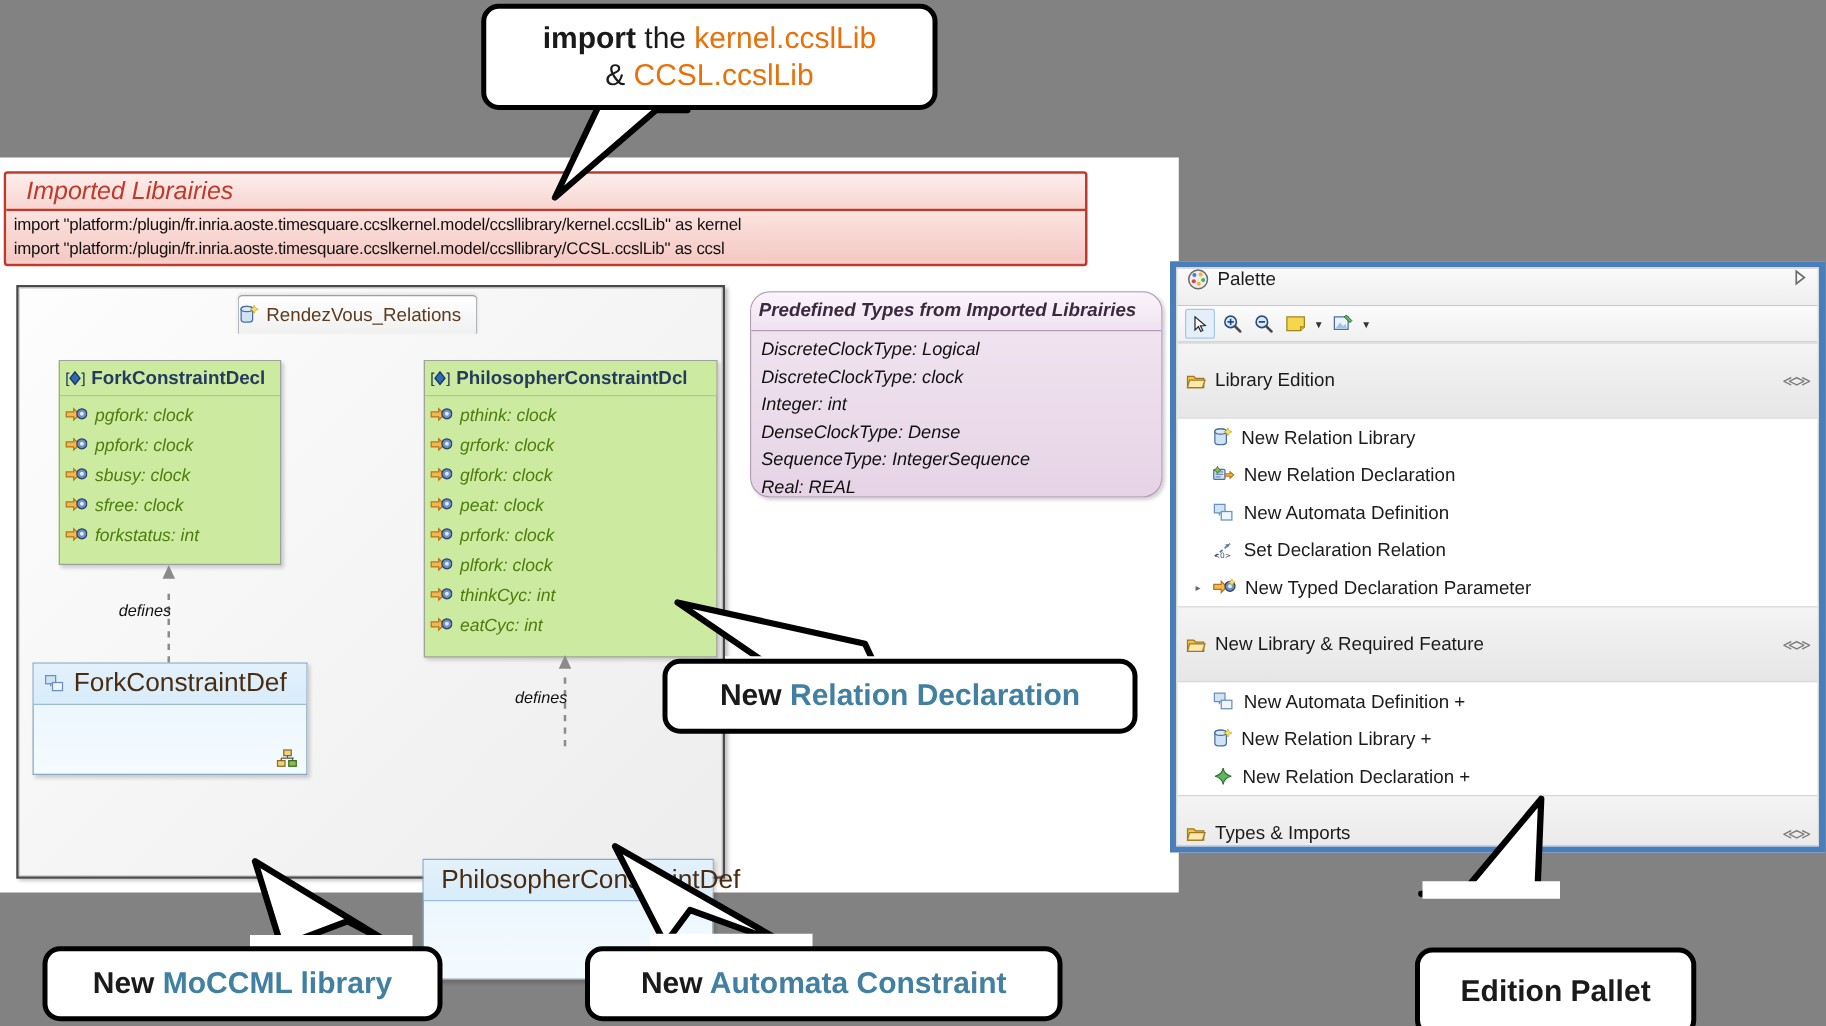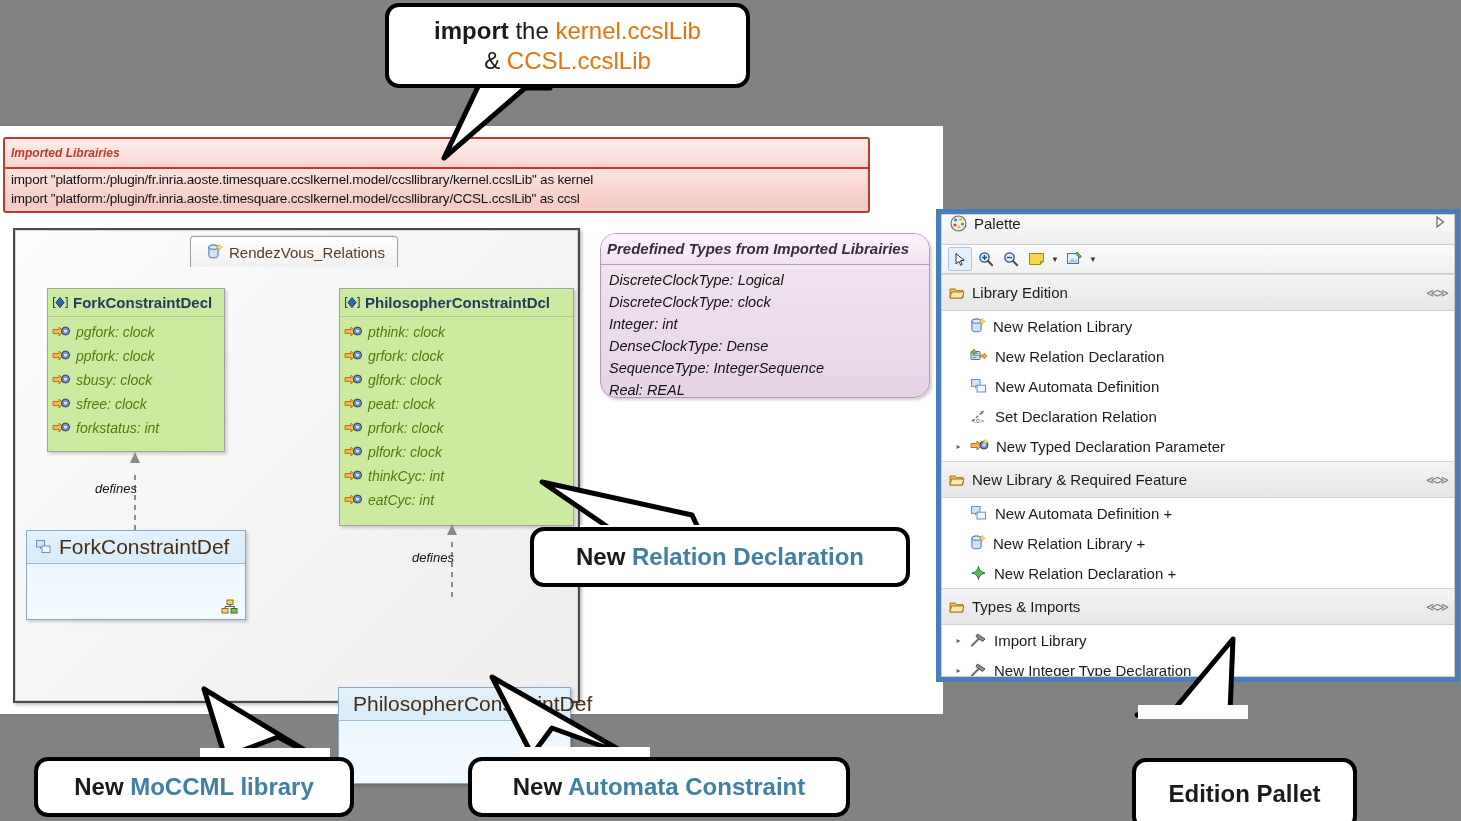--- a/index.html
+++ b/index.html
@@ -14,38 +14,38 @@
 
   
   #left-white{left:0;top:126px;width:943px;height:588px;background:#ffffff;}
   #right-white{left:939px;top:212px;width:518px;height:466px;background:#ffffff;}
 
   
   #imported-box{left:3px;top:137px;width:867px;height:76px;
      border:2px solid #C0392B;border-radius:3px;
      background:linear-gradient(to bottom,#fbe6e4,#f6cfcb);
      box-sizing:border-box;overflow:hidden;}
-  #imported-header{height:28px;line-height:28px;padding:0 6px;
-     font-style:italic;font-weight:bold;font-size:12px;color:#C0392B;
+  #imported-header{height:28px;line-height:28px;padding:0 16px;
+     font-style:italic;font-weight:normal;font-size:20px;color:#C0392B;
      border-bottom:2px solid #C0392B;
      background:linear-gradient(to bottom,#fdeeec,#f7d5d1);}
   #imported-body{padding:1px 6px 0 6px;background:linear-gradient(to bottom,#fbe3e0,#f5c9c4);}
   #imported-body div{font-size:13.5px;color:#111;line-height:19px;white-space:nowrap;letter-spacing:-0.2px;}
 
   
   #editor{left:13px;top:228px;width:567px;height:475px;
      background:linear-gradient(135deg,#fdfdfd,#ededed);
      border:2px solid #4a4a4a;box-sizing:border-box;
      box-shadow:2px 2px 3px rgba(0,0,0,.25);}
   
   #editor-inner{position:absolute;left:0;top:0;right:0;bottom:0;
      border:1px solid #d4d4d4;box-sizing:border-box;}
 
   
-  #diagram-tab{left:190px;top:236px;height:30px;padding:0 12px 0 16px;
+  #diagram-tab{left:190px;top:236px;height:30px;padding:0 12px 0 0;
      display:flex;align-items:center;gap:6px;
      background:linear-gradient(to bottom,#ffffff,#f0f0f0);
      border:1px solid #9aa0a6;border-bottom:none;
      border-radius:4px 4px 0 0;
      box-shadow:0 -1px 2px rgba(0,0,0,.08);}
   #diagram-tab .ttl{font-size:15px;color:#5B3A1E;font-weight:400;}
 
   
   .clsbox{border:1px solid #9ea39b;box-sizing:border-box;box-shadow:2px 2px 3px rgba(0,0,0,.18);}
   .cls-green{background:#CDEBA0;}
@@ -91,21 +91,21 @@
      border-bottom:1px solid #c9c9c9;}
   #palette-title .ptxt{font-size:15px;color:#1b1b1b;margin-left:7px;flex:1;}
   #palette-toolbar{height:28px;display:flex;align-items:center;gap:3px;padding:0 6px;
      background:linear-gradient(to bottom,#fbfbfb,#f0f0f0);
      border-bottom:1px solid #c9c9c9;}
   .tb-btn{width:22px;height:22px;display:flex;align-items:center;justify-content:center;}
   .tb-btn.sel{border:1px solid #a9c7e8;background:#e4eff9;border-radius:2px;}
   .tb-caret{width:10px;height:22px;display:flex;align-items:center;justify-content:center;
      font-size:8px;color:#333;}
 
-  .drawer-head{height:27px;display:flex;align-items:center;padding:4px 7px;
+  .drawer-head{height:27px;display:flex;align-items:center;padding:16px 7px;
      background:linear-gradient(to bottom,#f4f4f4,#e6e6e6);
      border-top:1px solid #d6d6d6;border-bottom:1px solid #cfcfcf;}
   .drawer-head .dtxt{font-size:15px;color:#1b1b1b;margin-left:7px;flex:1;}
   .drawer-head .collapse{font-size:12px;color:#7d7d7d;letter-spacing:-2px;}
   .pal-item{height:30px;display:flex;align-items:center;padding-left:12px;gap:7px;background:#fff;}
   .pal-item .itxt{font-size:15px;color:#1b1b1b;white-space:nowrap;}
   .pal-arrow{width:9px;color:#666;font-size:8px;display:inline-block;text-align:center;}
   .pal-arrow.empty{visibility:hidden;}
 
   

